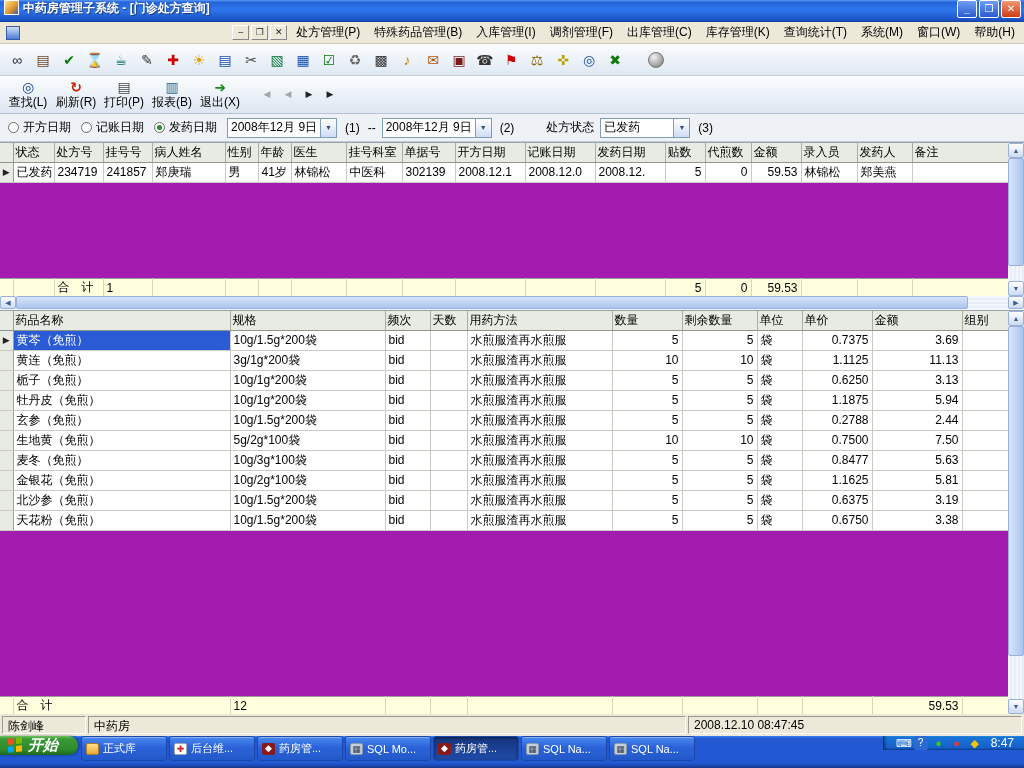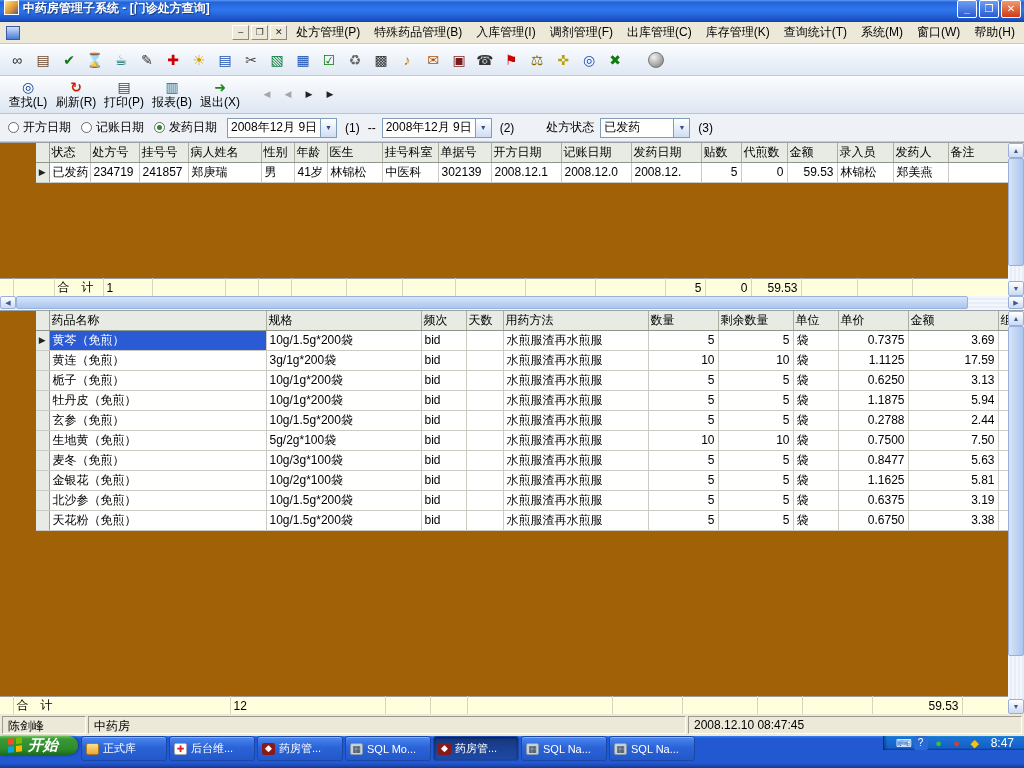--- a/index.html
+++ b/index.html
@@ -55,21 +55,21 @@
   .combo .val { padding:0 3px; flex:1; white-space:nowrap; overflow:hidden; }
   .combo .dbtn { width:16px; height:18px; border-left:1px solid #7F9DB9; color:#33507c; font-size:7px;
     display:flex; align-items:center; justify-content:center; background:linear-gradient(#ffffff,#cfddf3); }
   .datecombo { width:110px; } .statuscombo { width:90px; }
   .ftag { margin:0 2px; }
 
   
   .gridwrap { display:flex; background:#fff; border-top:1px solid #9aa0a8; position:relative; }
   .ugrid { height:154px; }
   .lgrid { flex:1; }
-  .gridmain { flex:1; position:relative; background:#a16207; overflow:hidden;padding-left:36px; }
+  .gridmain { flex:1; position:relative; background:#a21caf; overflow:hidden; }
   table { border-collapse:collapse; table-layout:fixed; width:1008px; font-size:12px; }
   th { background:#E7EBE3; border-right:1px solid #A9B0A2; border-bottom:1px solid #8f968a; height:19px;
     font-weight:normal; text-align:left; padding:0 2px; overflow:hidden; white-space:nowrap; }
   td { border-right:1px solid #CBCBC3; border-bottom:1px solid #CBCBC3; height:20px; padding:0 3px;
     overflow:hidden; white-space:nowrap; background:#fff; }
   td.ind, th.ind { background:#E7EBE3; border-right:1px solid #9aa094; padding:0; text-align:center; font-size:9px; color:#222; }
   .num { text-align:right; }
   .ctr { text-align:left; }
   .lgrid tr.sel td.cname { background:#2a5ad4; color:#fff; }
   .sumtbl { position:absolute; left:0; bottom:0; }
@@ -450,21 +450,21 @@
               <td class="ind"></td>
               <td class="cname">黄连（免煎）</td>
               <td>3g/1g*200袋</td>
               <td>bid</td>
               <td></td>
               <td>水煎服渣再水煎服</td>
               <td class="num">10</td>
               <td class="num">10</td>
               <td>袋</td>
               <td class="num">1.1125</td>
-              <td class="num">17.59</td>
+              <td class="num">11.13</td>
               <td></td>
             </tr>
 
             <tr class="rowel">
               <td class="ind"></td>
               <td class="cname">栀子（免煎）</td>
               <td>10g/1g*200袋</td>
               <td>bid</td>
               <td></td>
               <td>水煎服渣再水煎服</td>

